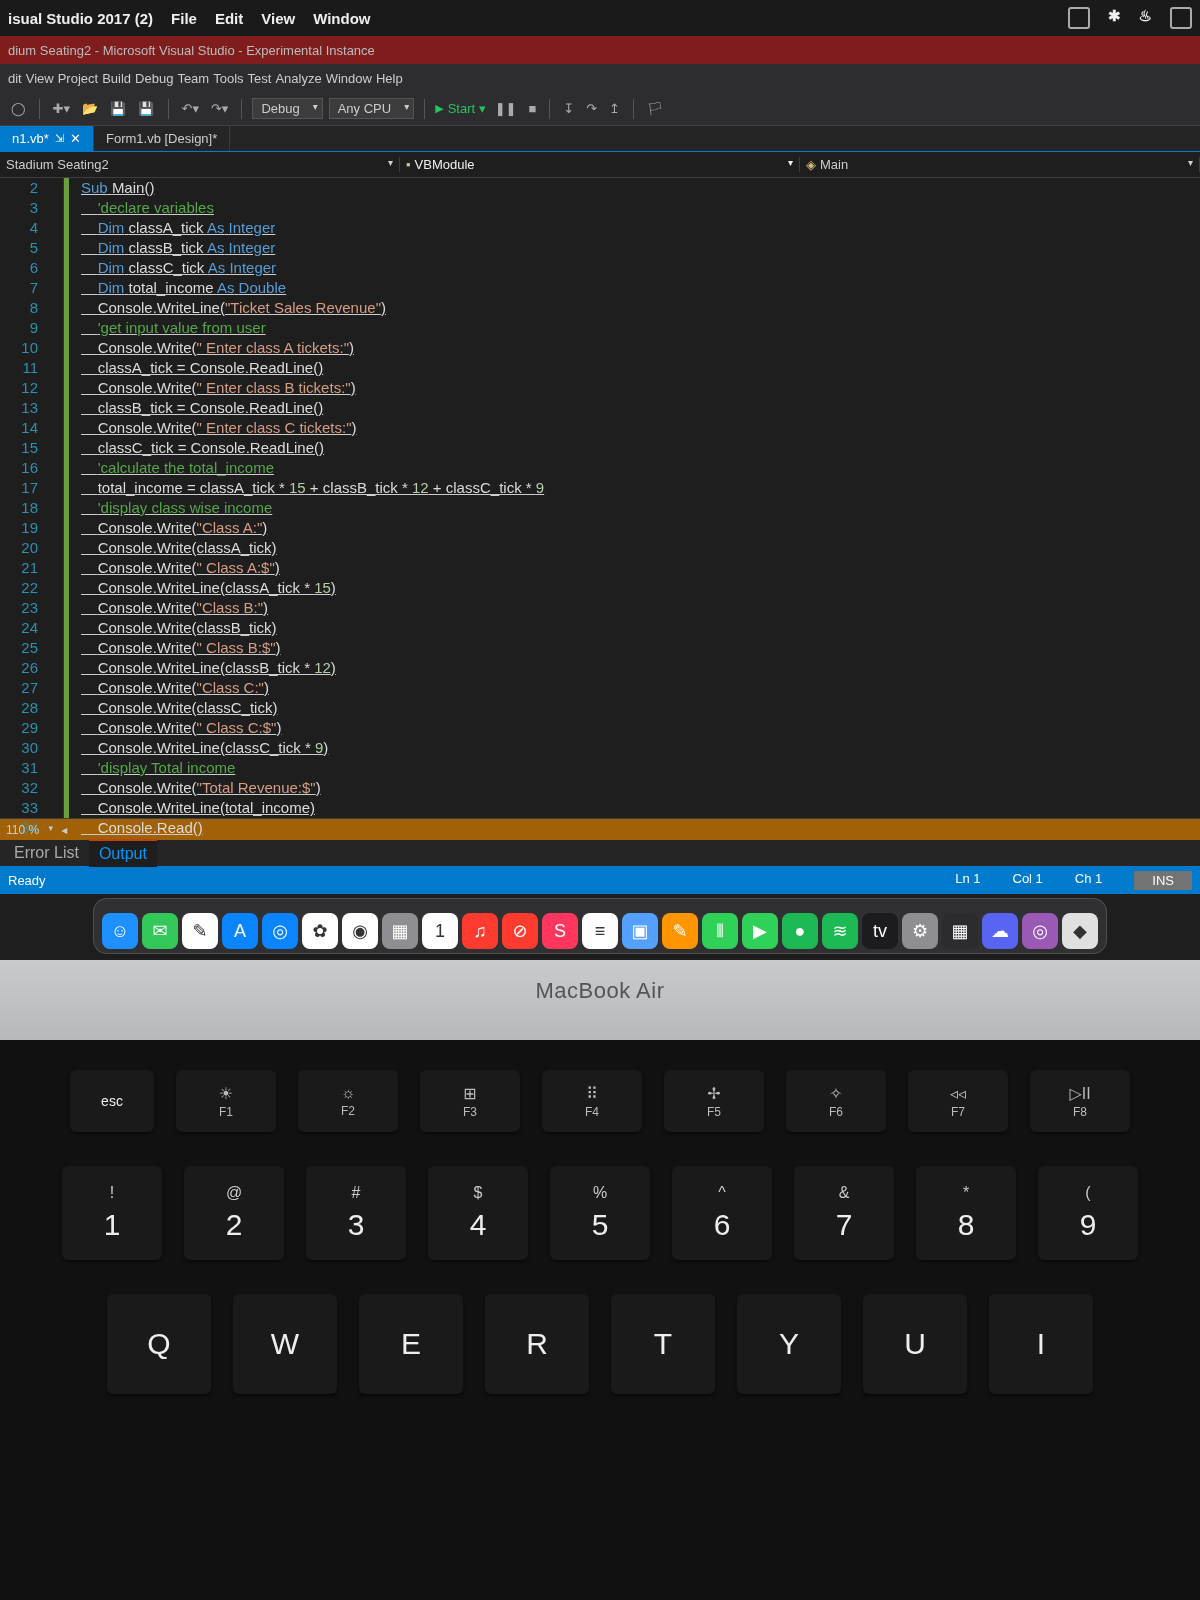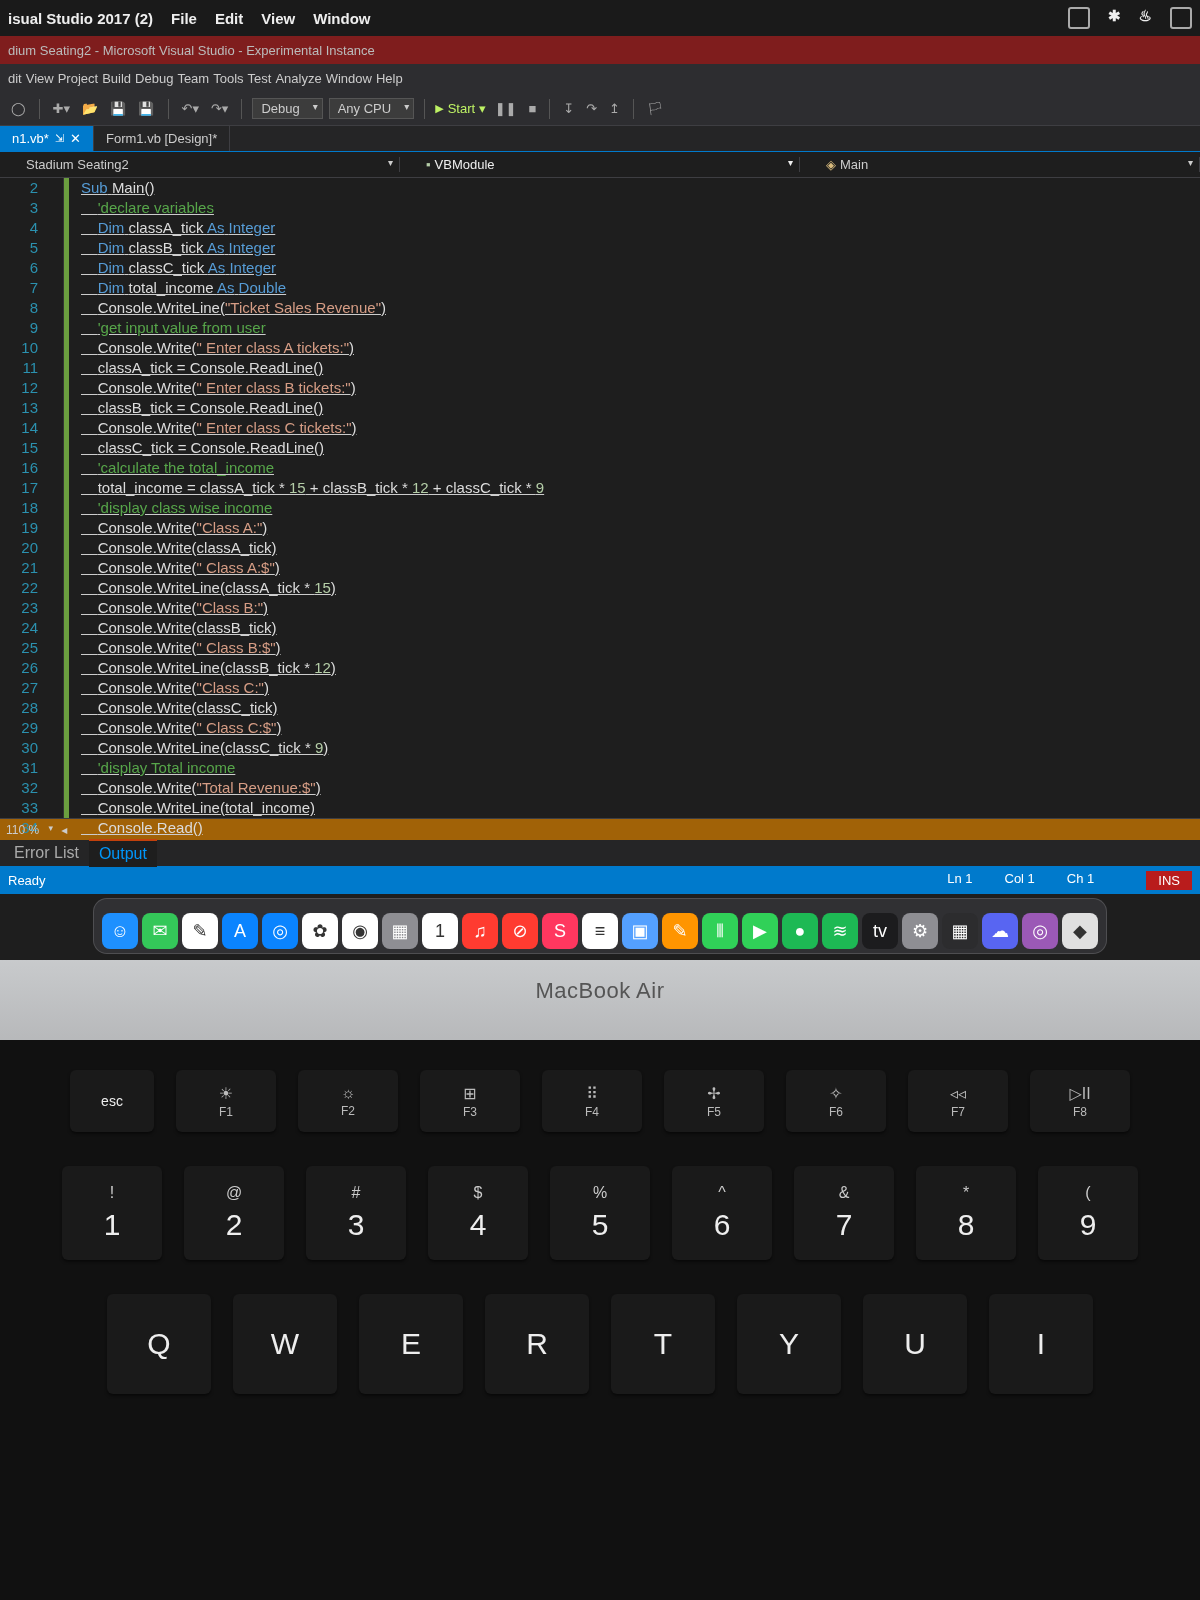--- a/index.html
+++ b/index.html
@@ -15,34 +15,34 @@
 .vs-title { background: #7f1d1d; height: 28px; display: flex; align-items: center; padding: 0 8px; font-size: 13px; color: #bbb; }
 
 
 .vs-menu { background: #2d2d30; height: 28px; display: flex; align-items: center; gap: 4px; padding: 0 8px; font-size: 13px; }
 
 
 .vs-toolbar { background: #2d2d30; height: 34px; display: flex; align-items: center; gap: 6px; padding: 0 8px; font-size: 13px; border-bottom: 1px solid #3e3e42; }
 .vs-toolbar .sep { width: 1px; height: 20px; background: #555; margin: 0 4px; }
 .vs-toolbar .combo { background: #3c3c3c; border: 1px solid #555; padding: 2px 22px 2px 8px; color: #ccc; position: relative; }
 .vs-toolbar .combo::after { content: "▾"; position: absolute; right: 4px; font-size: 10px; }
-.vs-toolbar .start { color: #bef264; display: flex; align-items: center; gap: 4px; }
+.vs-toolbar .start { color: #22c55e; display: flex; align-items: center; gap: 4px; }
 .vs-toolbar .start::before { content: "▶"; font-size: 11px; }
 .vs-toolbar .tbtn { color: #aaa; padding: 0 3px; cursor: pointer; }
 
 
 .doc-tabs { background: #252526; height: 26px; display: flex; align-items: stretch; font-size: 13px; border-bottom: 1px solid #007acc; }
 .doc-tab { padding: 0 12px; display: flex; align-items: center; gap: 6px; border-right: 1px solid #3e3e42; }
 .doc-tab.active { background: #007acc; color: #fff; }
 .doc-tab .pin { font-size: 11px; }
 .doc-tab .close { font-size: 13px; }
 
 
 .nav-bar { background: #1e1e1e; height: 26px; display: flex; align-items: center; font-size: 13px; border-bottom: 1px solid #3e3e42; }
-.nav-bar .nav-item { flex: 1; padding: 0 26px; border-right: 1px solid #3e3e42; position: relative; }
+.nav-bar .nav-item { flex: 1; padding: 0 6px; border-right: 1px solid #3e3e42; position: relative; }
 .nav-bar .nav-item::after { content: "▾"; position: absolute; right: 6px; font-size: 10px; }
 .nav-bar .vbmod { color: #eee; }
 .nav-bar .vbmod::before { content: "▪"; color: #b5cea8; margin-right: 4px; }
 .nav-bar .main::before { content: "◈"; color: #d7ba7d; margin-right: 4px; }
 
 
 .editor { display: flex; background: #1e1e1e; font-family: Consolas, monospace; font-size: 15px; line-height: 20px; height: 640px; position: relative; }
 .gutter { width: 48px; text-align: right; padding-right: 10px; color: #2b91af; user-select: none; background: #1e1e1e; }
 .gutter .ln { height: 20px; }
 .fold-strip { width: 16px; background: #1e1e1e; border-right: 1px solid #333; }
@@ -62,21 +62,21 @@
 .zoom-bar .combo::after { content: "▾"; position: absolute; right: 0; font-size: 9px; }
 
 
 .bottom-tabs { background: #252526; height: 26px; display: flex; align-items: center; font-size: 16px; padding: 0 4px; }
 .bottom-tabs .btab { padding: 4px 10px; color: #aaa; }
 .bottom-tabs .btab.active { color: #0097fb; border-top: 2px solid #c2410c; background: #1e1e1e; }
 
 
 .status-bar { background: #007acc; color: #fff; height: 28px; display: flex; align-items: center; padding: 0 8px; font-size: 13px; gap: 24px; }
 .status-bar .right { margin-left: auto; display: flex; gap: 32px; }
-.status-bar .ins { background: #b91c1c; padding: 2px 12px; margin-left: 20px; }
+.status-bar .ins { background: #737373; padding: 2px 18px; }
 
 
 .dock-area { position: absolute; left: 0; right: 0; top: 896px; height: 60px; display: flex; align-items: center; justify-content: center; }
 .dock { background: rgba(60,60,65,0.6); border-radius: 14px; padding: 4px 8px; display: flex; gap: 4px; align-items: flex-end; border: 1px solid rgba(255,255,255,0.15); }
 .dock .app-icon { width: 36px; height: 36px; border-radius: 8px; display: flex; align-items: center; justify-content: center; font-size: 18px; color: #fff; flex-shrink: 0; }
 
 
 .laptop-body { position: absolute; top: 960px; left: 0; right: 0; bottom: 0; background: linear-gradient(#c8cacc, #b0b1b3 18%, #1a1a1a 20%, #111 100%); }
 .hinge-text { text-align: center; color: #555; font-size: 22px; padding-top: 18px; font-weight: 400; letter-spacing: 0.5px; }
 

